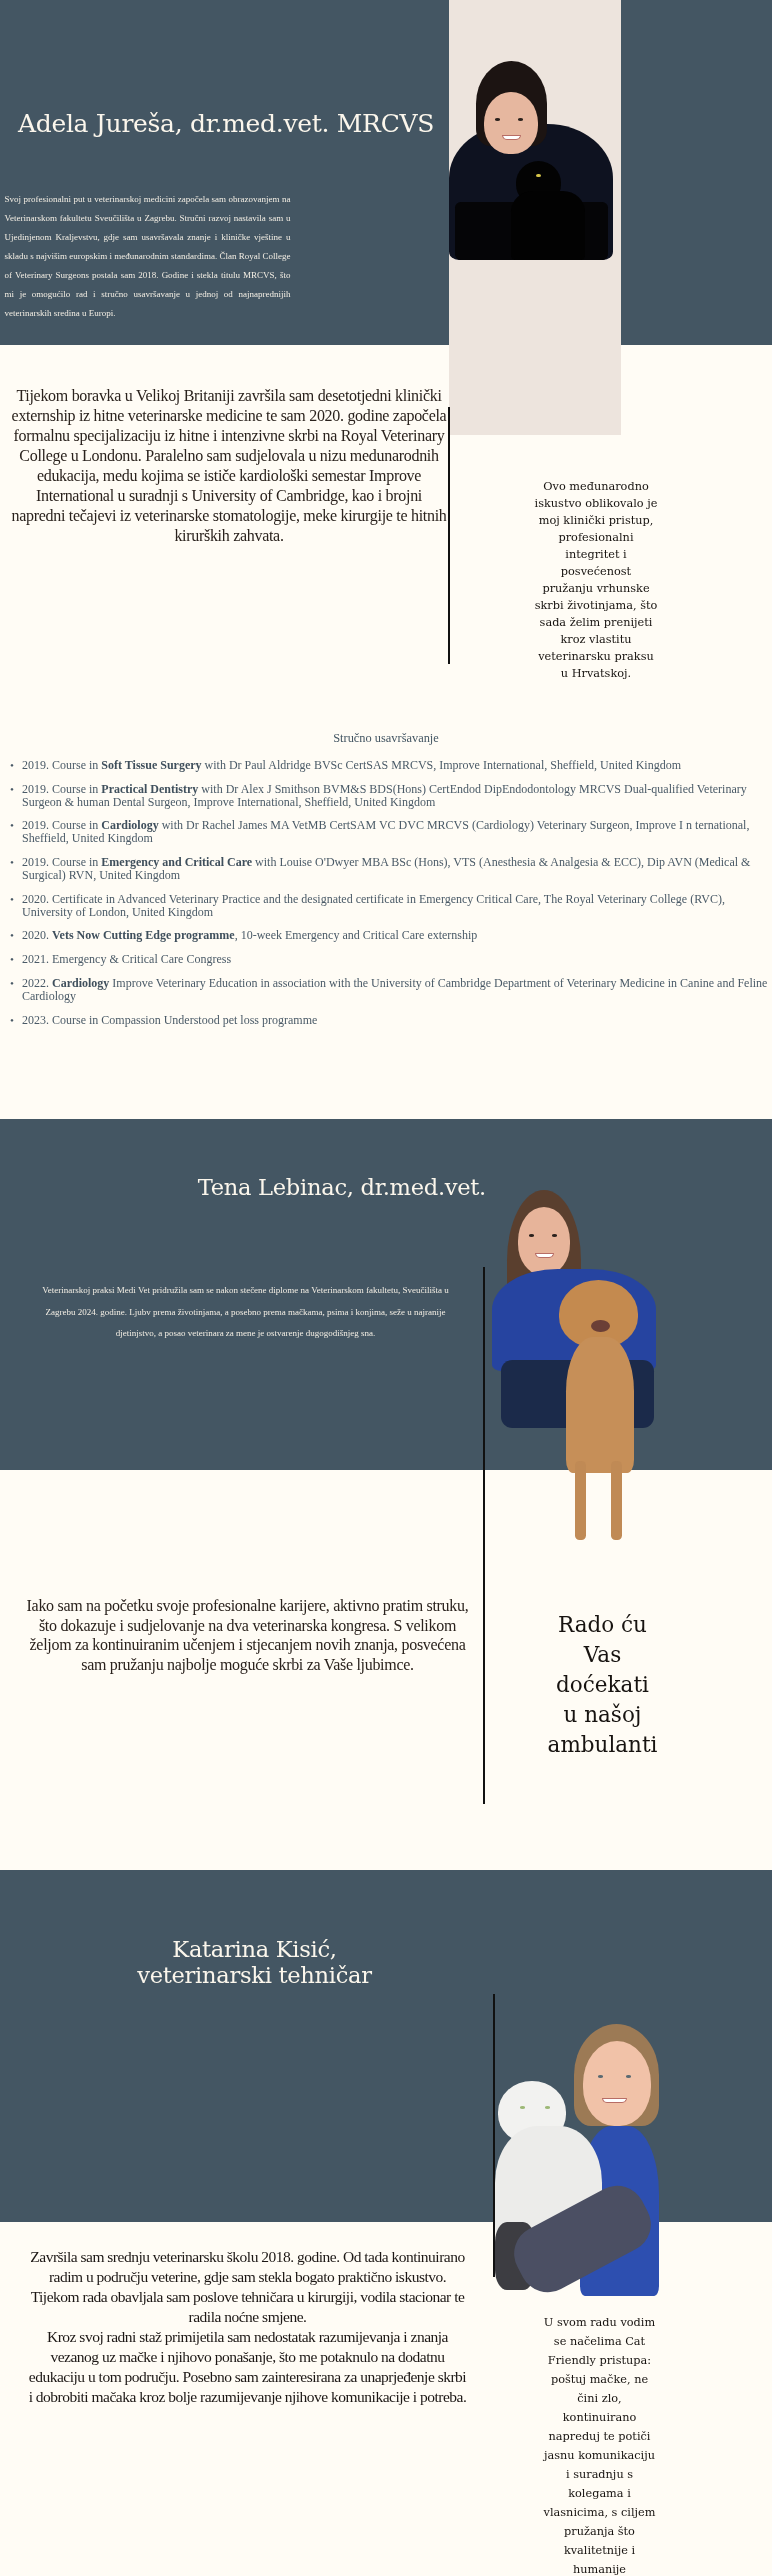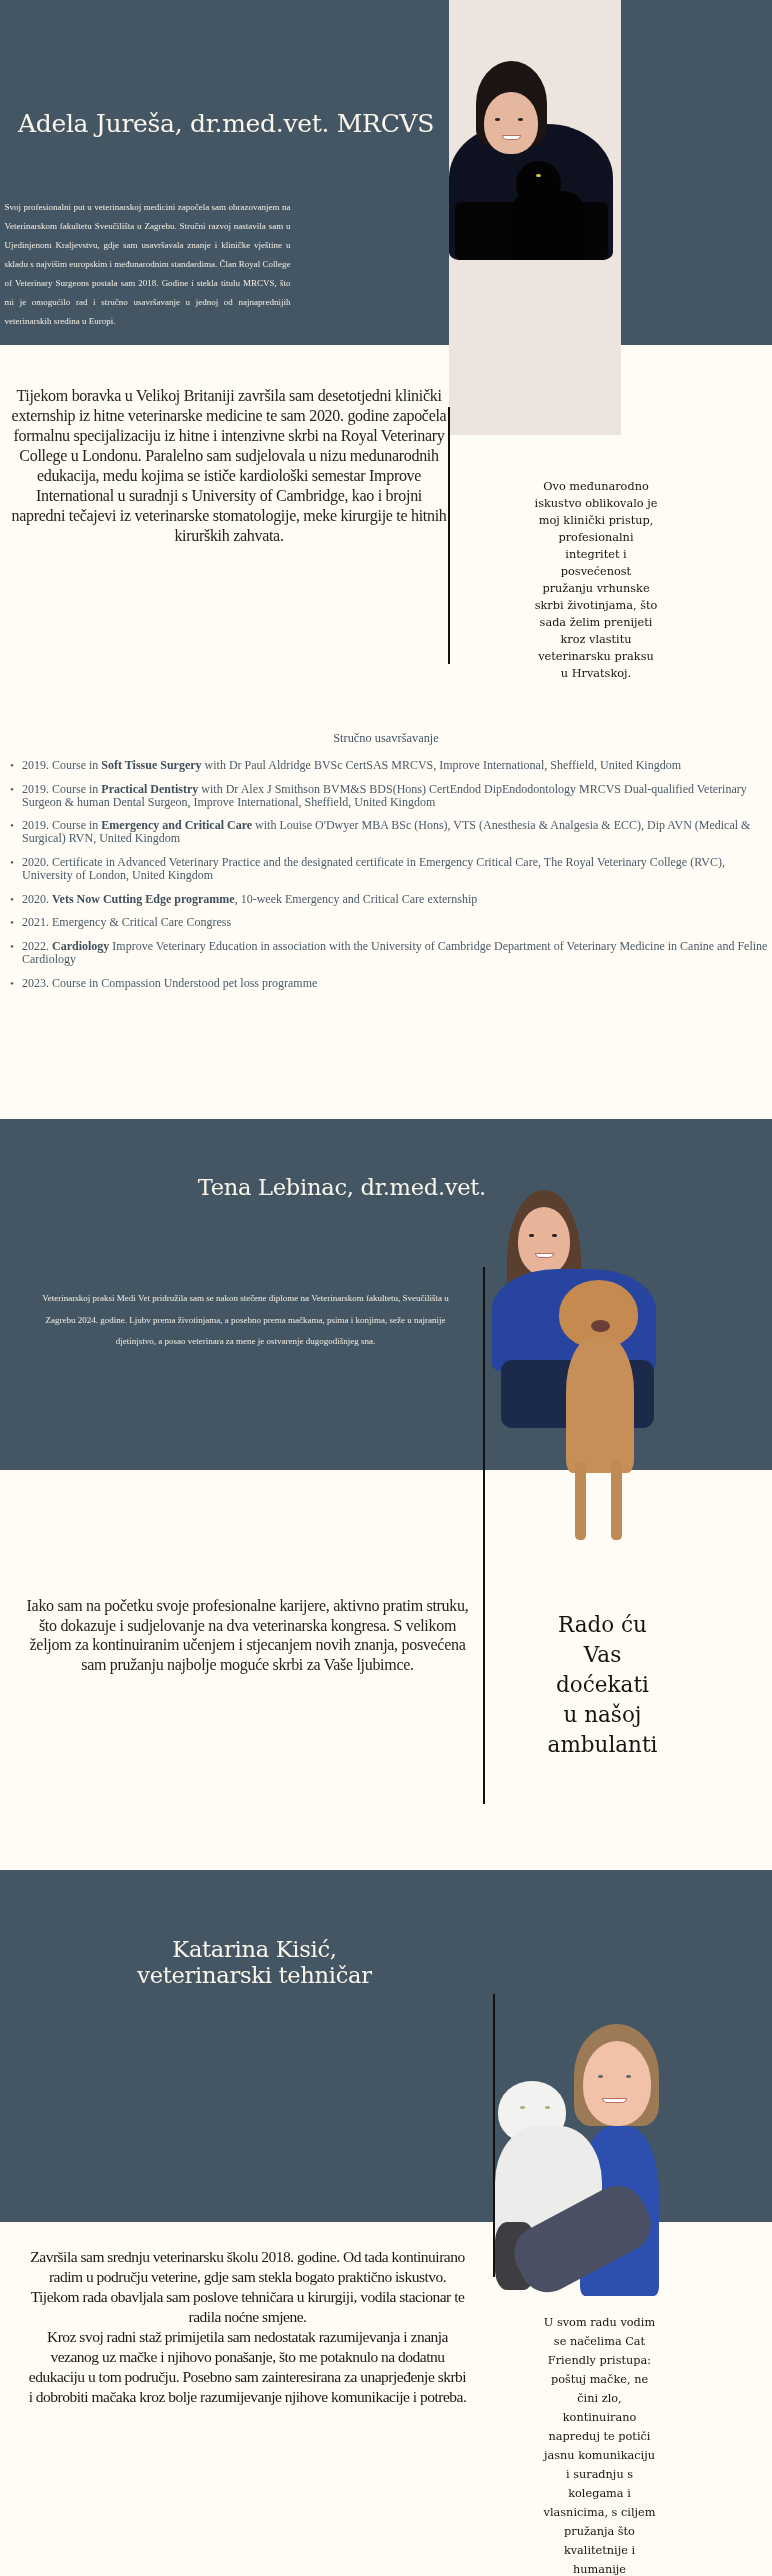--- a/index.html
+++ b/index.html
@@ -13,21 +13,21 @@
   
   .photo { position: absolute; overflow: hidden; }
   .head { position: absolute; border-radius: 50% 50% 46% 46%; }
   .hair { position: absolute; border-radius: 50% 50% 20% 20%; }
   .body { position: absolute; border-radius: 40% 40% 6% 6%; }
   .eye { position: absolute; width: 5.1px; height: 2.8px; border-radius: 50%; background: #2a211c; }
   .mouth { position: absolute; height: 4.5px; border-radius: 0 0 5.7px 5.7px; background: #fff; border: 1.1px solid #b76d66; }
 
   
   .title { color: #fbf6ec; font-family: "DejaVu Serif", serif; font-weight: 300; text-align: center; letter-spacing: -0.3px; }
-  .bio-light { color: #f3eee4; font-family: "Liberation Serif", serif; font-size: 9.3px; line-height: 19px; text-align: justify; text-align-last: left; margin-top: 8px; }
+  .bio-light { color: #f3eee4; font-family: "Liberation Serif", serif; font-size: 9.3px; line-height: 19px; text-align: justify; text-align-last: left; }
   .body-center { font-family: "Liberation Serif", serif; text-align: center; color: #2a221d; padding-left: 9px; }
   .side-quote { font-family: "DejaVu Serif", serif; text-align: center; color: #171310; }
 
   .courses-title { color: #445663; font-weight: normal; font-size: 12.4px; text-align: center; font-family: "Liberation Serif", serif; }
   ul.courses { list-style: none; color: #4a5a67; font-size: 12px; line-height: 13px; font-family: "Liberation Serif", serif; }
   ul.courses li { position: relative; padding-left: 13px; margin-bottom: 10.7px; }
   ul.courses li::before { content: "•"; position: absolute; left: 1.1px; top: 0; font-size: 11.3px; color: #4a5a67; }
   ul.courses b { color: #3f4f5c; }
 </style>
 </head>
@@ -58,20 +58,21 @@
 
 <p class="body-center abs" style="left:0;top:386px;width:449px;font-size:16px;line-height:20px;letter-spacing:-0.3px;">Tijekom boravka u Velikoj Britaniji završila sam desetotjedni klinički externship iz hitne veterinarske medicine te sam 2020. godine započela formalnu specijalizaciju iz hitne i intenzivne skrbi na Royal Veterinary College u Londonu. Paralelno sam sudjelovala u nizu medunarodnih edukacija, medu kojima se ističe kardiološki semestar Improve International u suradnji s University of Cambridge, kao i brojni napredni tečajevi iz veterinarske stomatologije, meke kirurgije te hitnih kirurških zahvata.</p>
 
 <p class="side-quote abs" style="left:534px;top:470px;width:124px;font-size:11.3px;line-height:17px;margin-top:8px;">Ovo međunarodno iskustvo oblikovalo je moj klinički pristup, profesionalni integritet i posvećenost pružanju vrhunske skrbi životinjama, što sada želim prenijeti kroz vlastitu veterinarsku praksu u Hrvatskoj.</p>
 
 <h2 class="courses-title abs" style="left:0;top:731px;width:772px;">Stručno usavršavanje</h2>
 
 <ul class="courses abs" style="left:9px;top:759px;width:760px;">
   <li><span>2019. Course in </span><b>Soft Tissue Surgery</b><span> with Dr Paul Aldridge BVSc CertSAS MRCVS, Improve International, Sheffield, United Kingdom</span></li>
   <li><span>2019. Course in </span><b>Practical Dentistry</b><span> with Dr Alex J Smithson BVM&amp;S BDS(Hons) CertEndod DipEndodontology MRCVS Dual-qualified Veterinary Surgeon &amp; human Dental Surgeon, Improve International, Sheffield, United Kingdom</span></li>
+  <li><span>2019. Course in </span><b>Cardiology</b><span> with Dr Rachel James MA VetMB CertSAM VC DVC MRCVS (Cardiology) Veterinary Surgeon, Improve I n ternational, Sheffield, United Kingdom</span></li>
   <li><span>2019. Course in </span><b>Emergency and Critical Care</b><span> with Louise O'Dwyer MBA BSc (Hons), VTS (Anesthesia &amp; Analgesia &amp; ECC), Dip AVN (Medical &amp; Surgical) RVN, United Kingdom</span></li>
   <li><span>2020. Certificate in Advanced Veterinary Practice and the designated certificate in Emergency Critical Care, The Royal Veterinary College (RVC), University of London, United Kingdom</span><b></b><span></span></li>
   <li><span>2020. </span><b>Vets Now Cutting Edge programme</b><span>, 10-week Emergency and Critical Care externship</span></li>
   <li><span>2021. Emergency &amp; Critical Care Congress</span><b></b><span></span></li>
   <li><span>2022. </span><b>Cardiology</b><span> Improve Veterinary Education in association with the University of Cambridge Department of Veterinary Medicine in Canine and Feline Cardiology</span></li>
   <li><span>2023. Course in Compassion Understood pet loss programme</span><b></b><span></span></li>
 </ul>
 
 <div class="dark" style="top:1119px;height:351px;"></div>
 

